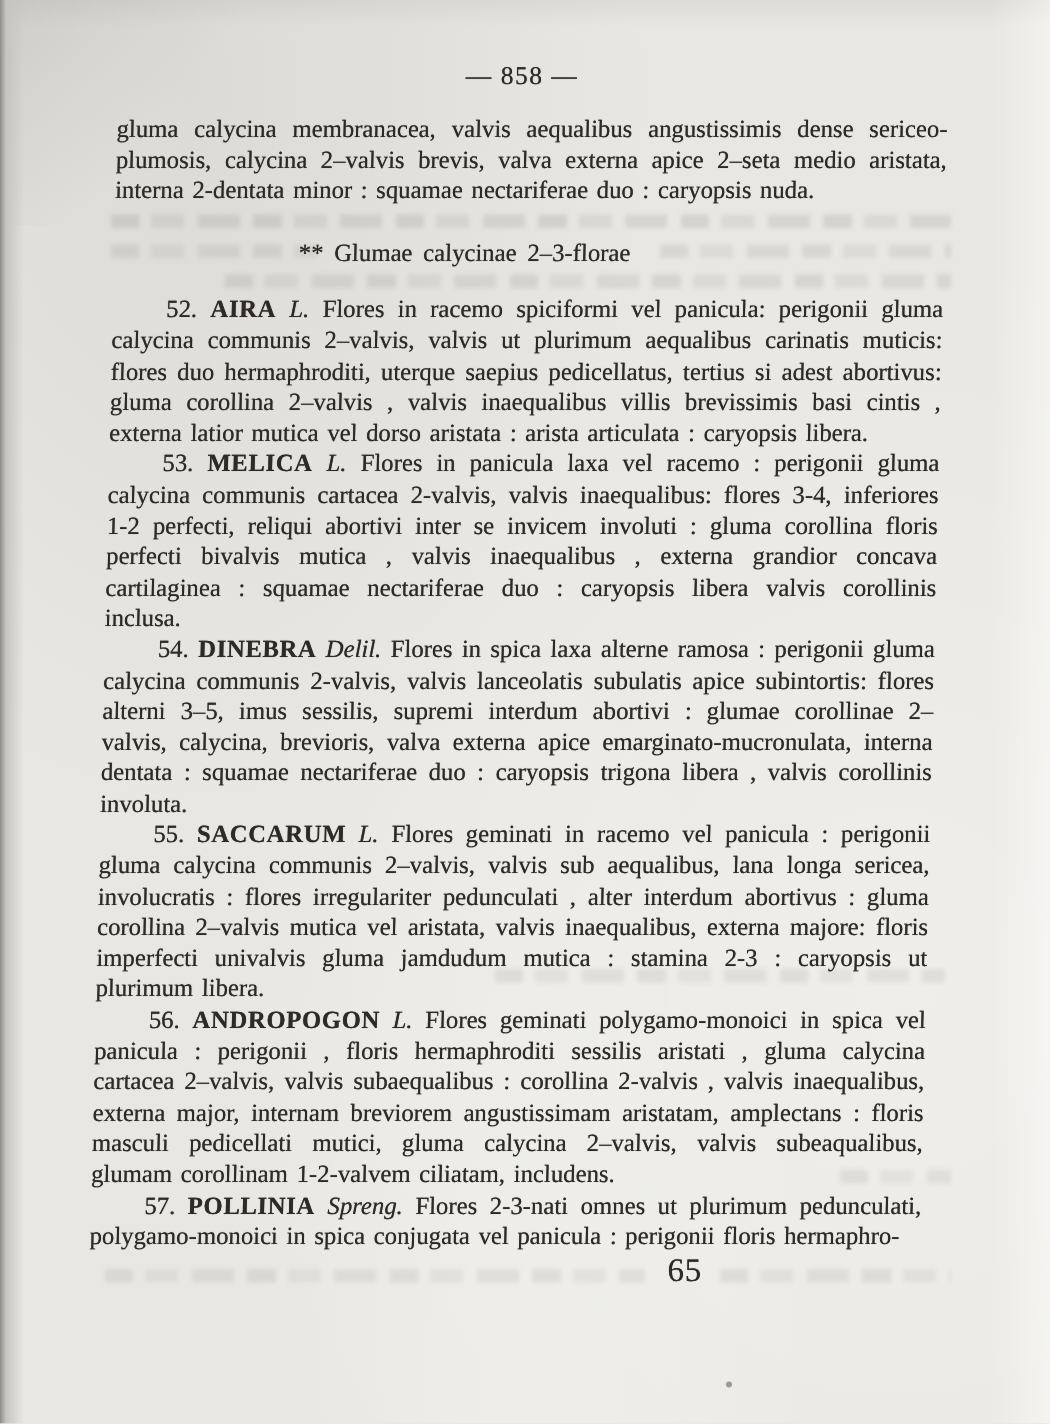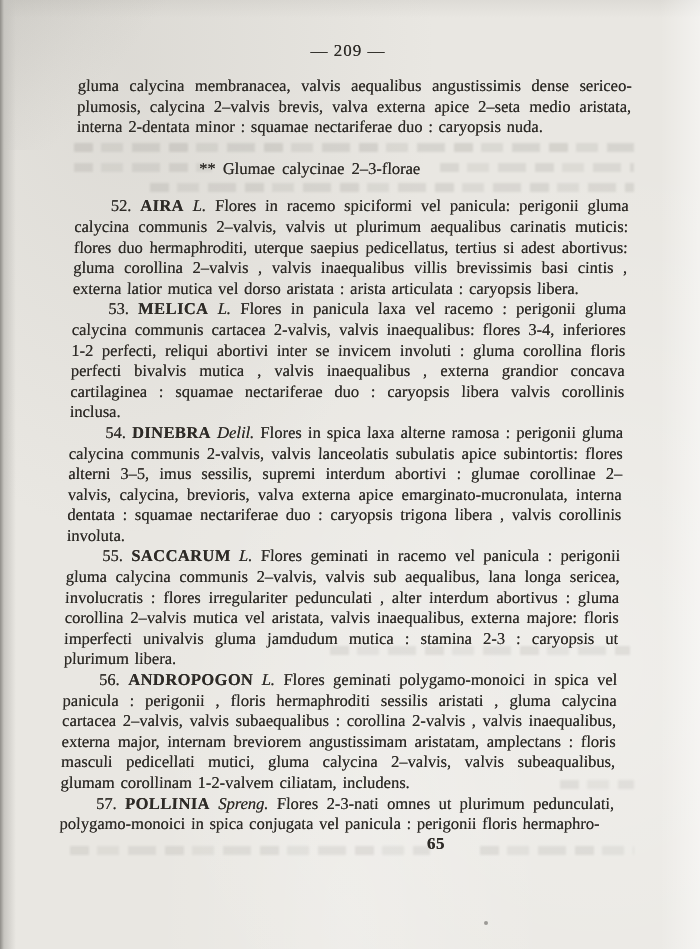--- a/index.html
+++ b/index.html
@@ -52,22 +52,22 @@
     text-align:center;padding-right:86px;
     word-spacing:3px;
   }
   .entries{margin-top:17px;}
   .entry{text-indent:36px;}
   .num{}
   .genus{font-weight:bold;letter-spacing:0.4px;}
   .author{font-style:italic;}
 
   .page-number-bottom{
-    position:absolute;left:427px;top:834px;
-    font-size:17px;font-weight:bold;letter-spacing:0.5px;
+    position:absolute;left:445px;top:834px;
+    font-size:22px;font-weight:normal;letter-spacing:0.5px;
   }
 
   
   .ghost{
     position:absolute;height:9px;
     filter:blur(1.3px);opacity:0.55;
     background:repeating-linear-gradient(90deg,
       rgba(112,110,103,0.30) 0 19px, rgba(112,110,103,0) 19px 27px,
       rgba(112,110,103,0.22) 27px 49px, rgba(112,110,103,0) 49px 58px,
       rgba(112,110,103,0.27) 58px 86px, rgba(112,110,103,0) 86px 95px);
@@ -96,21 +96,21 @@
 <div class="ghost g1"></div>
 <div class="ghost g2"></div>
 <div class="ghost g3"></div>
 <div class="ghost g4"></div>
 <div class="ghost g5"></div>
 <div class="ghost g6"></div>
 <div class="ghost g7"></div>
 <div class="ghost g8"></div>
 <div class="speck"></div>
 
-<div class="page-number-top ink">— 209 —</div>
+<div class="page-number-top ink">— 858 —</div>
 
 <div class="text-block ink">
 
   <p class="intro">gluma calycina membranacea, valvis aequalibus angustissimis dense sericeo-plumosis, calycina 2–valvis brevis, valva externa apice 2–seta medio aristata, interna 2-dentata minor : squamae nectariferae duo : caryopsis nuda.</p>
 
   <p class="section-heading">** Glumae calycinae 2–3-florae</p>
 
   <div class="entries">
 
     <p class="entry">

